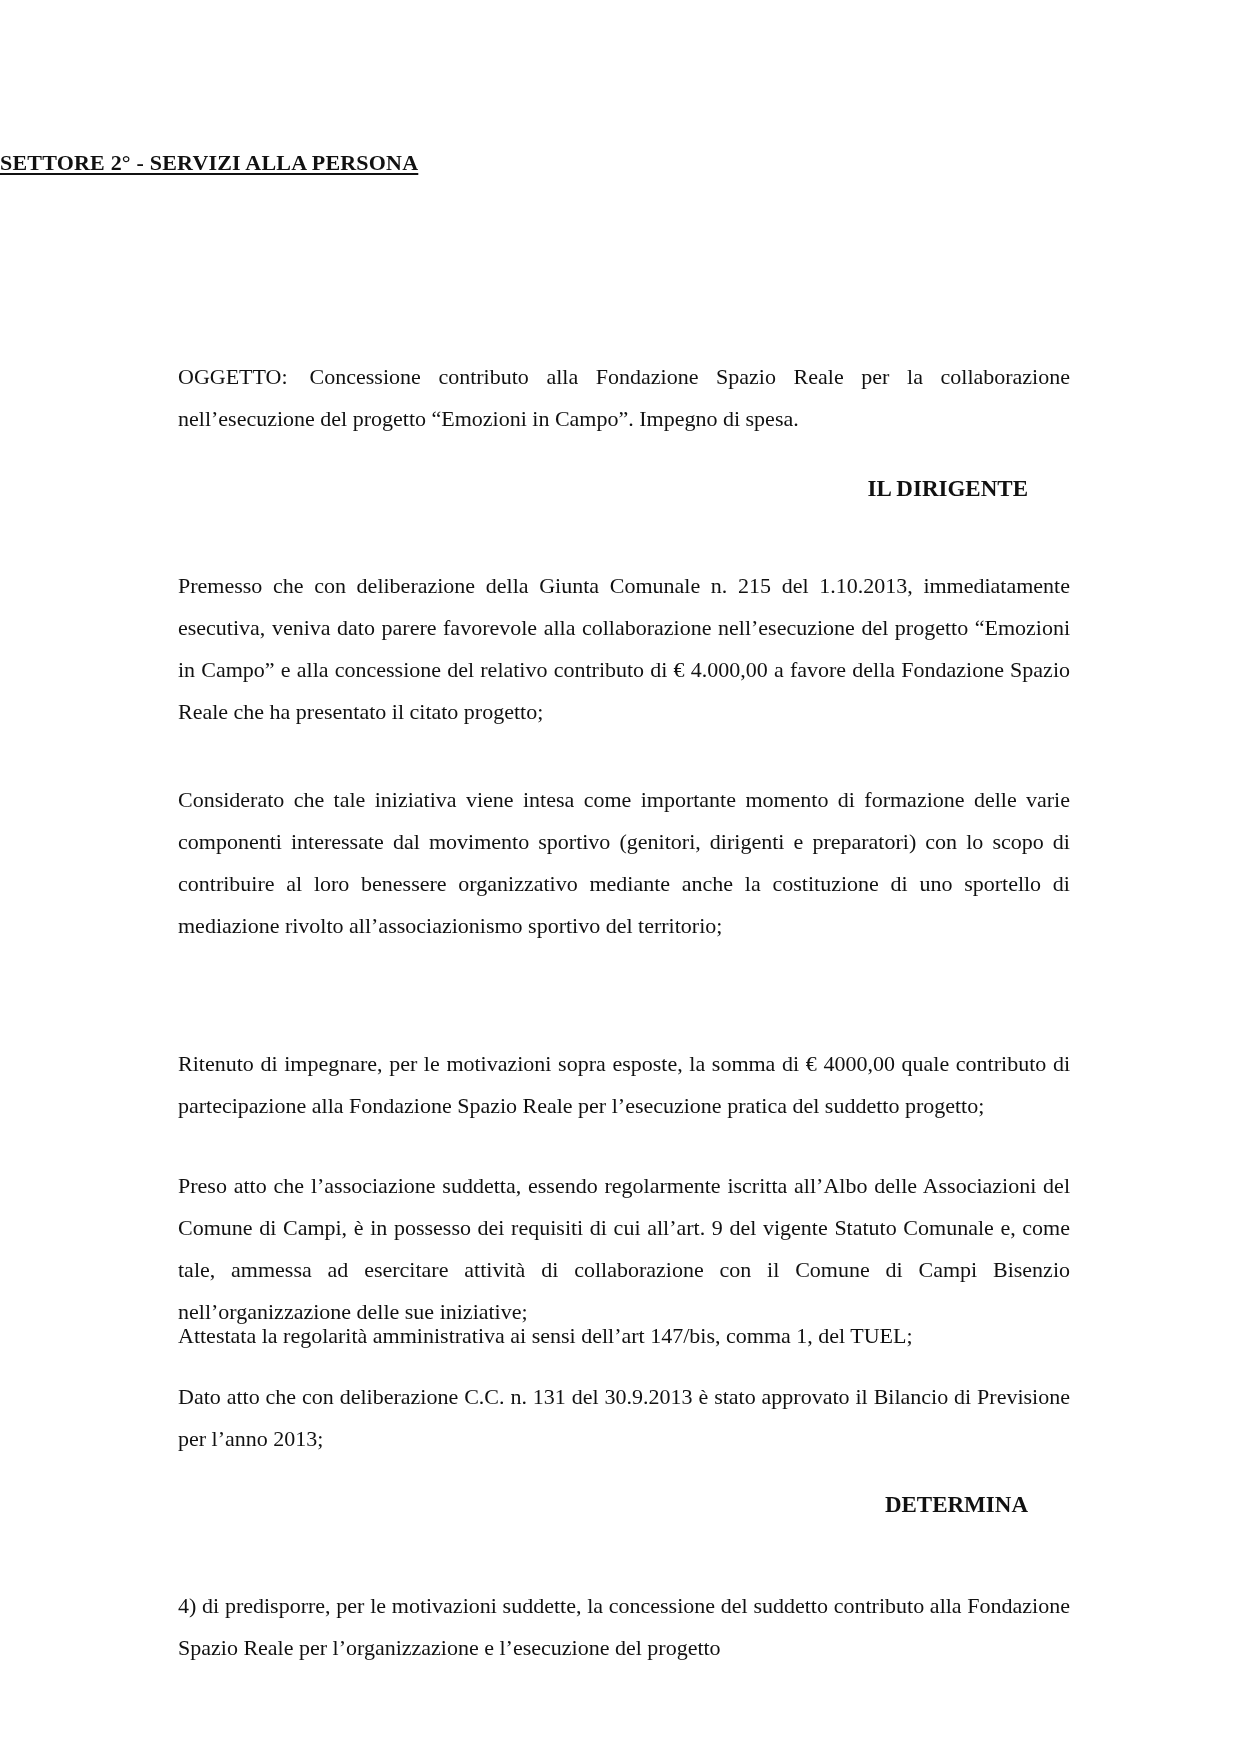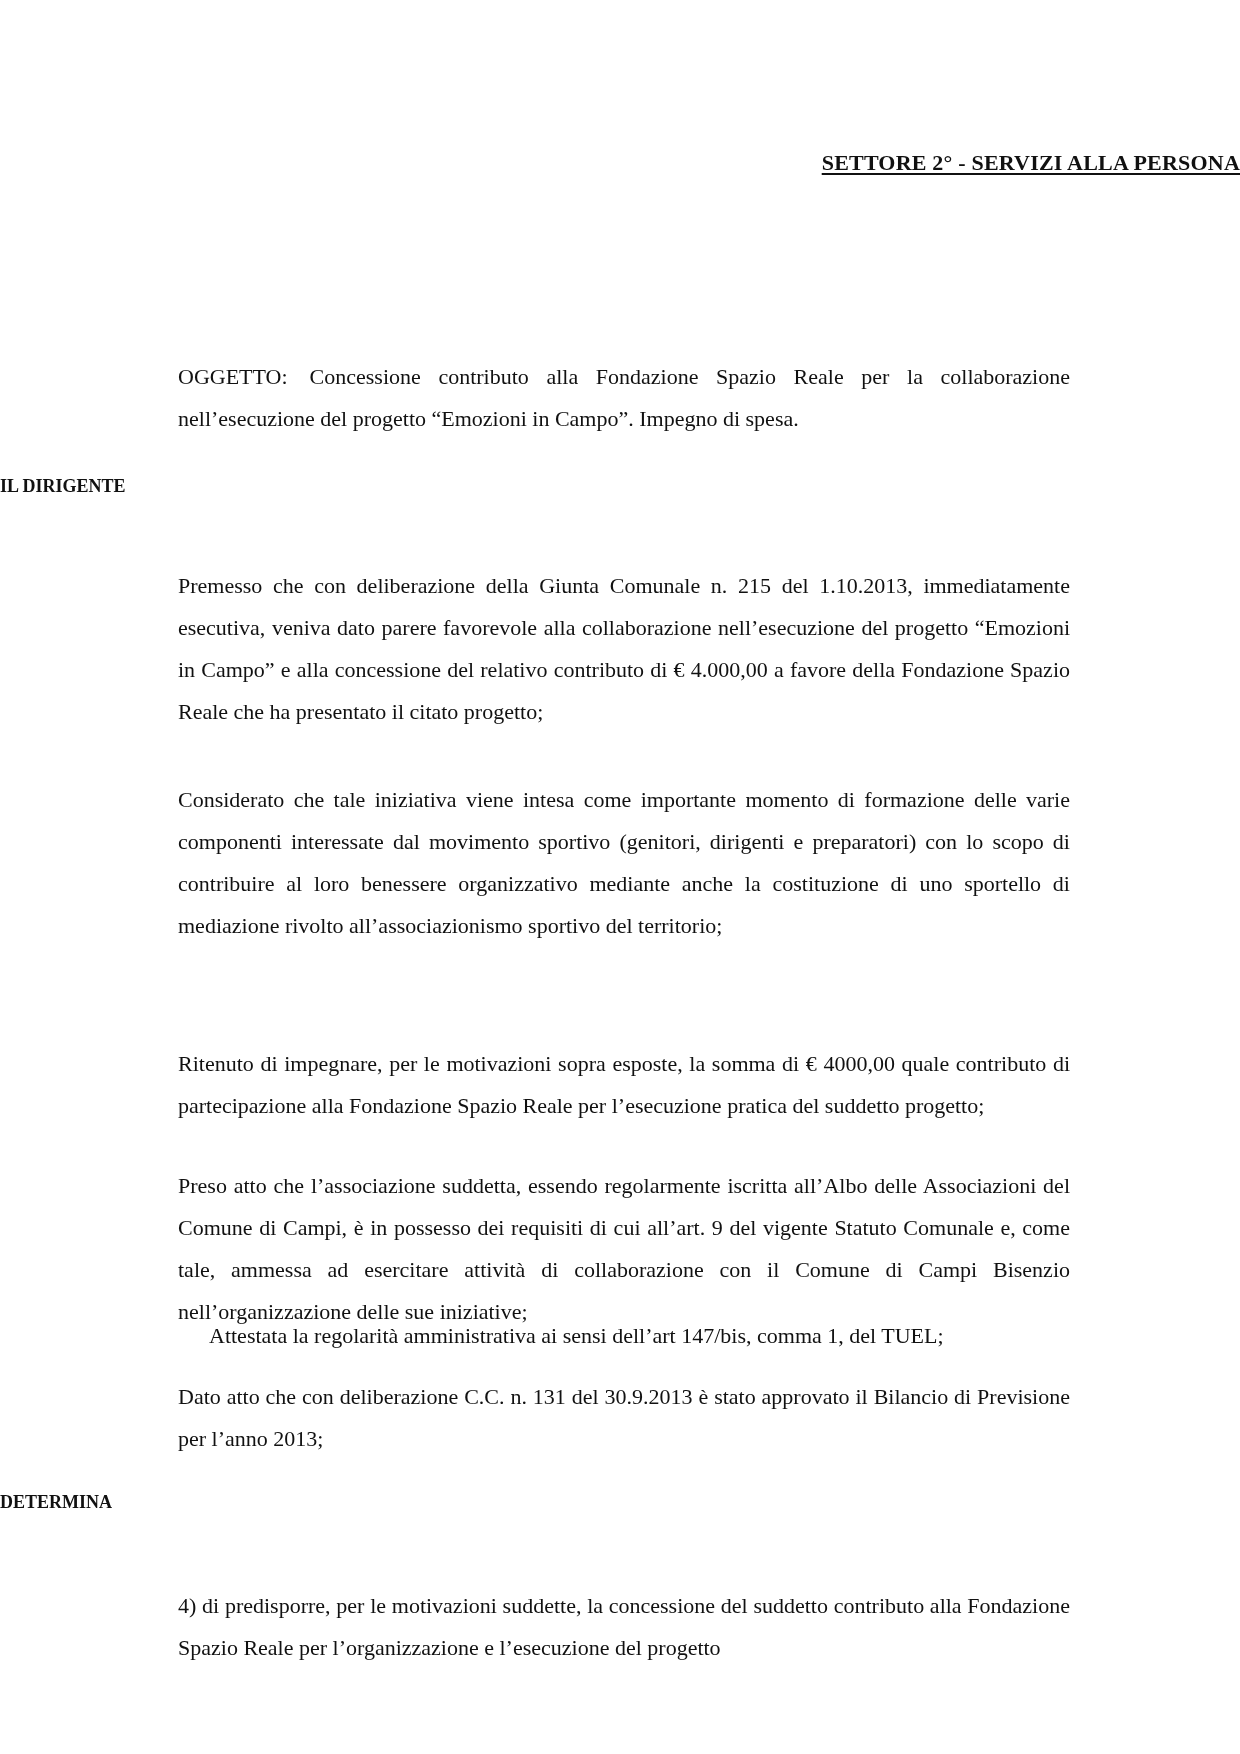--- a/index.html
+++ b/index.html
@@ -19,21 +19,21 @@
     position: absolute;
     left: 0; top: 0;
     width: 1240px;
     height: 1754px;
   }
   .sector-title {
     position: absolute;
     top: 150px;
     left: 0;
     width: 1240px;
-    text-align: right;
+    text-align: left;
     font-weight: bold;
     font-size: 22px;
     text-decoration: underline;
     text-decoration-thickness: 2px;
     text-underline-offset: 3px;
     letter-spacing: 0.2px;
   }
   .determ-line {
     position: absolute;
     top: 272px;
@@ -57,32 +57,32 @@
     line-height: 42px;
     text-align: justify;
     text-align-last: left;
   }
   .oggetto { top: 356px; }
   .oggetto .lbl { margin-right: 22px; }
   .heading {
     position: absolute;
     left: 0;
     width: 1028px;
-    text-align: left;
+    text-align: right;
     font-weight: bold;
-    font-size: 18px;
+    font-size: 23px;
   }
   .h-dirigente { top: 476px; }
   .h-determina { top: 1492px; }
   .p1 { top: 565px; font-family: Liberation Serif, serif; }
   .p2 { top: 743px; margin-top: 36px; }
   .p3 { top: 923px; }
   .p4 { top: 1043px; }
   .p5 { top: 1165px; }
-  .p6 { top: 1315px; margin-left: 31px; }
+  .p6 { top: 1315px; }
   .p7 { top: 1376px; }
   .p8 { top: 1585px; }
 </style>
 </head>
 <body>
 
 <div class="page">
 
   <div class="sector-title">SETTORE 2° - SERVIZI ALLA PERSONA</div>
 

